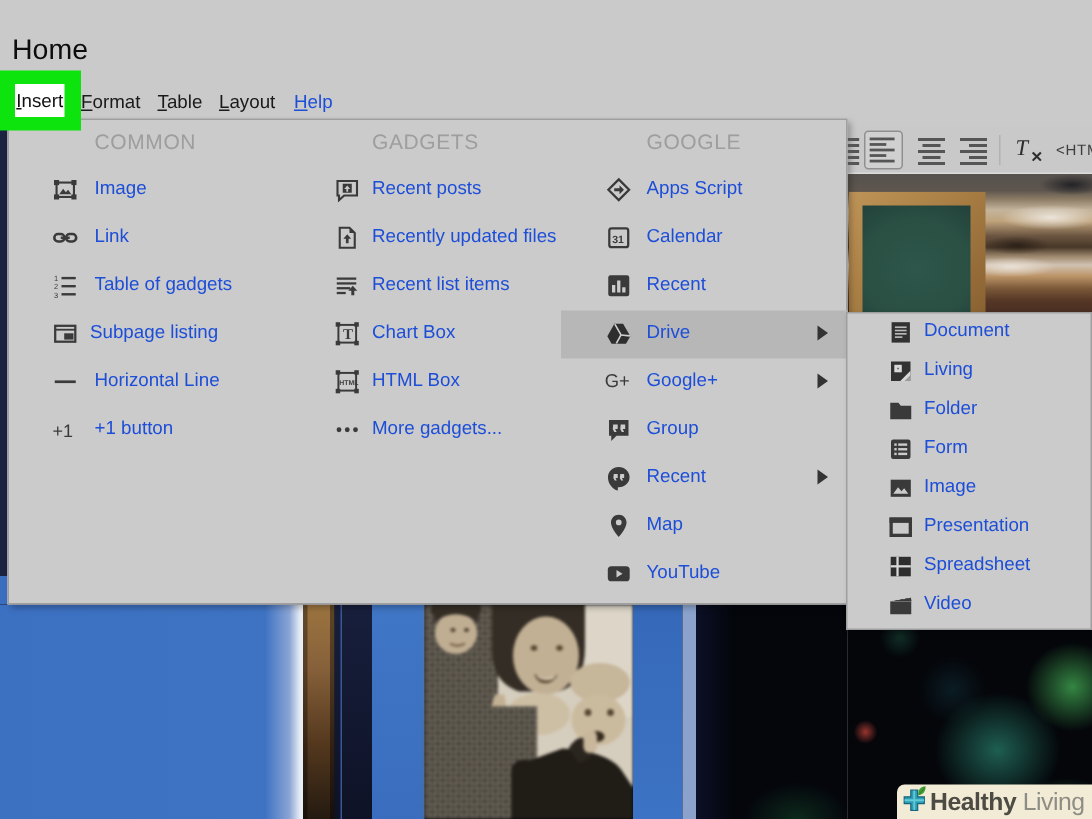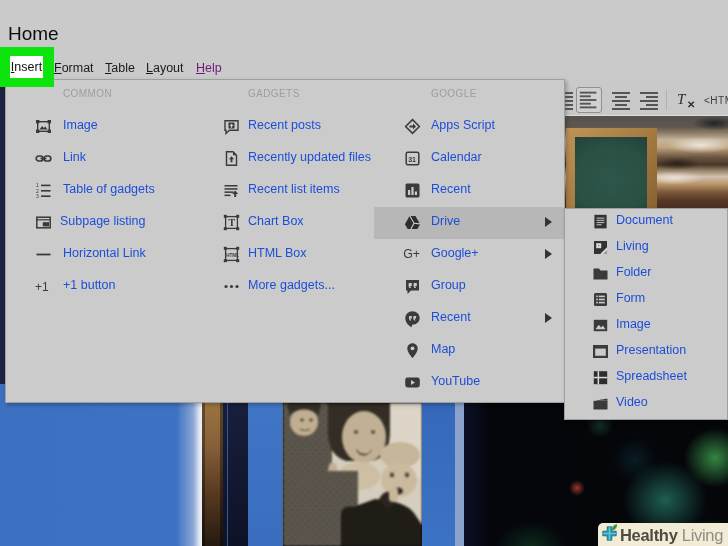--- a/index.html
+++ b/index.html
@@ -1,19 +1,19 @@
 <!DOCTYPE html>
 <html><head><meta charset="utf-8">
 <style>
 html,body{margin:0;padding:0}
 body{width:728px;height:546px;position:relative;overflow:hidden;
  font-family:"Liberation Sans",sans-serif;background:#cacaca}
 .a{position:absolute}
 .t{position:absolute;font-size:12.5px;color:#1d4ed8;white-space:nowrap;line-height:15px}
-.h{position:absolute;font-size:10px;color:#9e9e9e;letter-spacing:.4px;line-height:12px}
+.h{position:absolute;font-size:14px;color:#9e9e9e;letter-spacing:.4px;line-height:12px}
 .ic{position:absolute;width:17px;height:17px}
 .arr{position:absolute;width:0;height:0;border-left:7px solid #333;border-top:5px solid transparent;border-bottom:5px solid transparent}
 </style></head>
 <body>
 
 <div class="a" style="left:0;top:84px;width:5px;height:300px;background:#1b2340"></div>
 <div class="a" style="left:0;top:384px;width:5px;height:162px;background:#3a6fc0"></div>
 
 <div class="a" style="left:0;top:403px;width:565px;height:143px;background:#05070e;overflow:hidden">
 
@@ -96,21 +96,21 @@
 </div>
 
 <div class="a" id="toolbar" style="left:565px;top:84px;width:163px;height:32px;background:#c9c9c9;border-bottom:1px solid #dcdcdc;box-sizing:border-box"></div>
 
 <div class="a" style="left:8px;top:23px;font-size:19px;color:#0d0d0d">Home</div>
 <div class="a" style="left:0;top:47px;width:54px;height:40px;background:#0de40d;z-index:30"></div>
 <div class="a" style="left:10px;top:56px;width:33px;height:22px;background:#fff;text-align:center;font-size:12.5px;color:#111;line-height:22px;z-index:31"><span style="text-decoration:underline">I</span>nsert</div>
 <div class="a" style="left:54px;top:61px;font-size:12.5px;color:#1a1a1a"><span style="text-decoration:underline">F</span>ormat</div>
 <div class="a" style="left:105px;top:61px;font-size:12.5px;color:#1a1a1a"><span style="text-decoration:underline">T</span>able</div>
 <div class="a" style="left:146px;top:61px;font-size:12.5px;color:#1a1a1a"><span style="text-decoration:underline">L</span>ayout</div>
-<div class="a" style="left:196px;top:61px;font-size:12.5px;color:#701a75"><span style="text-decoration:underline">H</span>elp</div>
+<div class="a" style="left:196px;top:61px;font-size:12.5px;color:#1d4ed8"><span style="text-decoration:underline">H</span>elp</div>
 
 <div class="a" id="panel" style="left:5px;top:79px;width:560px;height:324px;background:#cbcbcb;border:1px solid #9f9f9f;box-sizing:border-box;box-shadow:2px 2px 4px rgba(0,0,0,.25)">
 
   <div class="a" style="left:368px;top:127px;width:191px;height:32px;background:#b7b7b7"></div>
 </div>
 
 <div class="a" id="submenu" style="left:564px;top:208px;width:164px;height:212px;background:#cbcbcb;border:1px solid #9f9f9f;box-sizing:border-box;box-shadow:2px 2px 4px rgba(0,0,0,.25)"></div>
 
 <div class="a" style="left:598px;top:523px;width:130px;height:23px;background:#f2ecd6;border-radius:5px 0 0 0"></div>
 
@@ -159,21 +159,21 @@
         <rect x="1.8" y="3.2" width="13.4" height="10.6"></rect>
       </g>
       <rect x="1.8" y="5.2" width="13.4" height="1.2" fill="#3a3a3a"></rect>
       <rect x="7.8" y="8.2" width="6.2" height="4.2" fill="#3a3a3a"></rect>
     </svg></div>
 <div class="t" style="left:60px;top:214px">Subpage listing</div>
 
 <div class="ic" style="left:35px;top:246px"><svg viewBox="0 0 17 17">
       <rect x="1.5" y="7.6" width="14" height="1.8" fill="#3a3a3a"></rect>
     </svg></div>
-<div class="t" style="left:63px;top:246px">Horizontal Link</div>
+<div class="t" style="left:63px;top:246px">Horizontal Line</div>
 
 <div class="ic" style="left:35px;top:278px"><svg viewBox="0 0 17 17">
       <text x="0" y="13" font-family="Liberation Sans" font-size="12" fill="#3a3a3a">+1</text>
     </svg></div>
 <div class="t" style="left:63px;top:278px">+1 button</div>
 
 <div class="ic" style="left:223px;top:118px"><svg viewBox="0 0 17 17">
       <g fill="none" stroke="#3a3a3a" stroke-width="1.4">
         <path d="M2 2.7h13v9.6H6.5L3 15.4v-3.1H2z"></path>
       </g>

